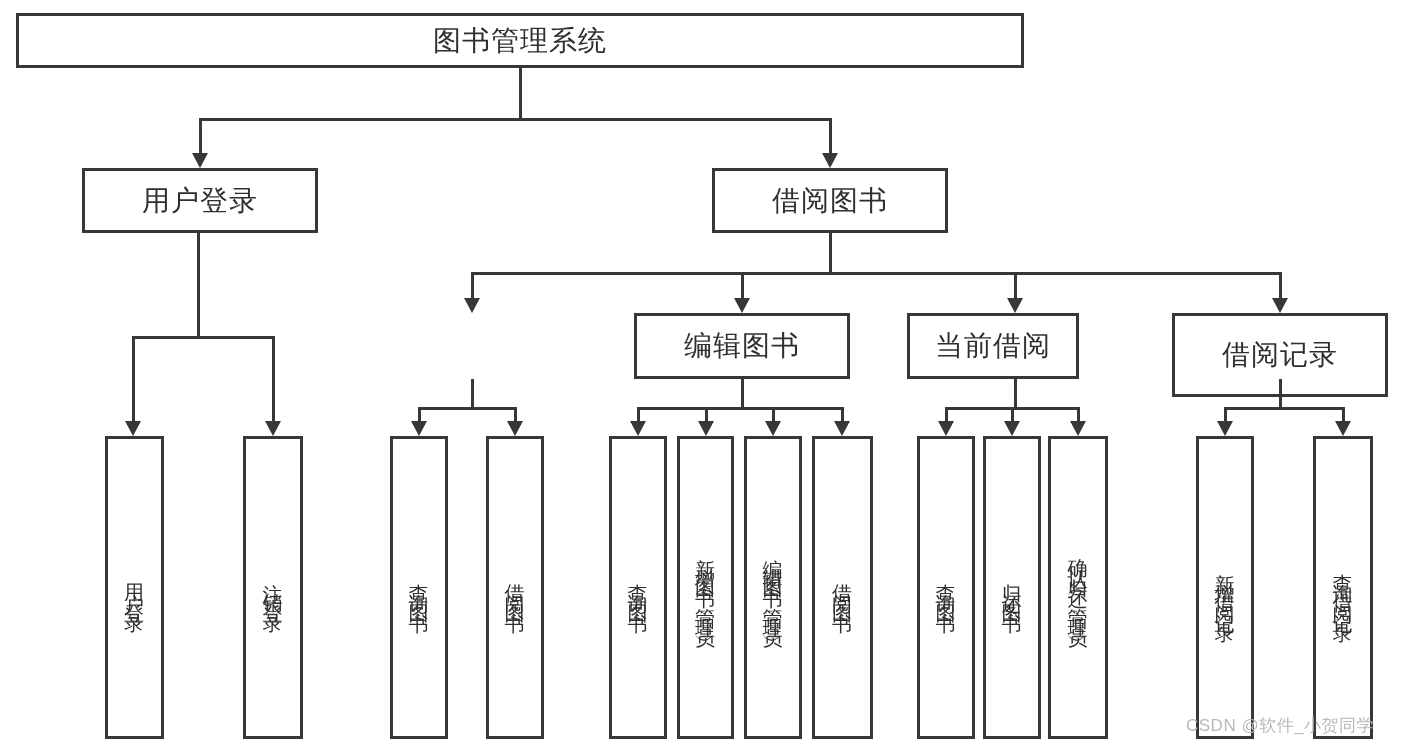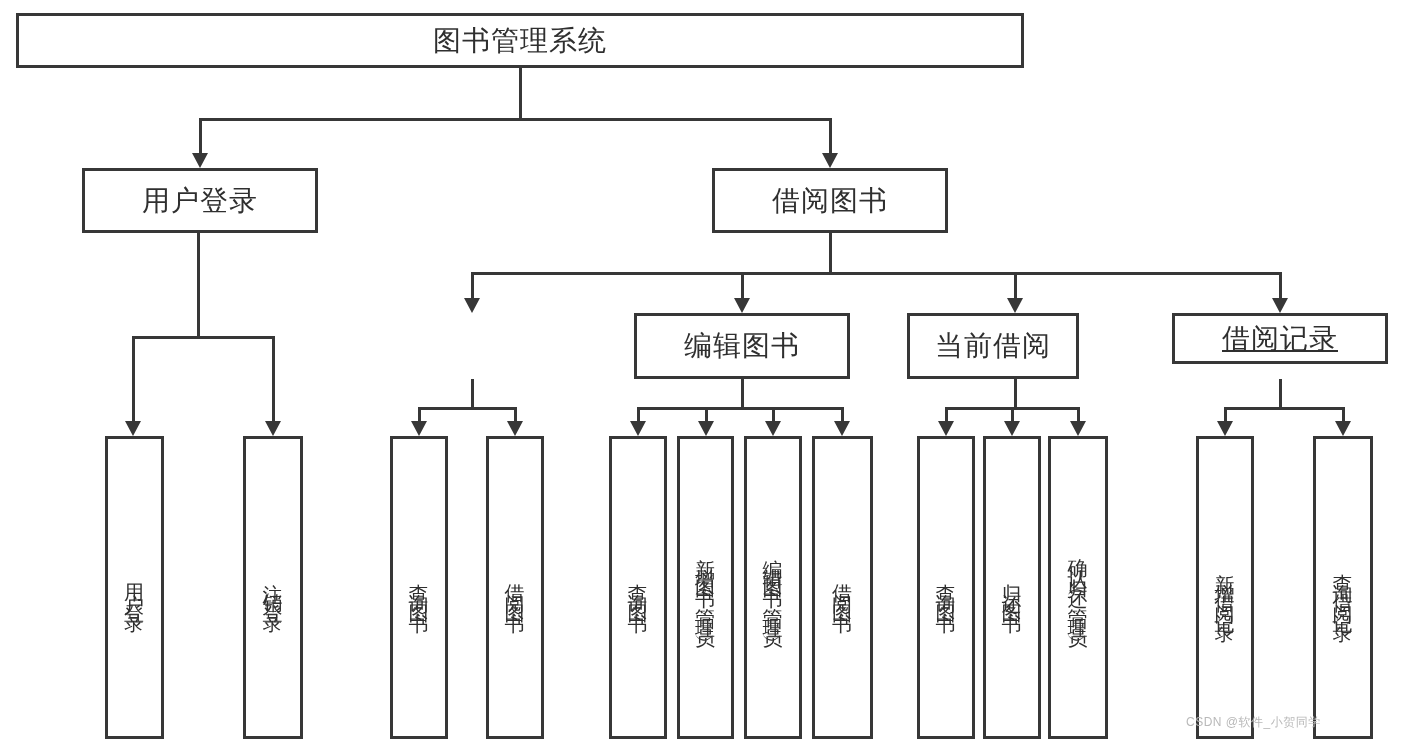--- a/index.html
+++ b/index.html
@@ -33,21 +33,21 @@
   .arrow::before{
     content:"";position:absolute;left:-1.5px;top:0;width:3px;
     height:calc(100% - 14px);background:var(--line);
   }
   .arrow::after{
     content:"";position:absolute;left:-8px;bottom:0;width:0;height:0;
     border-left:8px solid transparent;border-right:8px solid transparent;
     border-top:15px solid var(--line);
   }
   .watermark{
-    position:absolute;left:1186px;top:714px;font-size:12px;color:var(--watermark);
+    position:absolute;left:1186px;top:714px;font-size:17px;color:var(--watermark);
     letter-spacing:0.5px;white-space:nowrap;
   }
 </style>
 </head>
 <body>
 
 <div class="canvas">
 
   <div class="hbox" style="left:16px;top:13px;width:1008px;height:55px;">图书管理系统</div>
 
@@ -66,21 +66,21 @@
 
   <div class="vline" style="left:828.5px;top:233px;height:42px;"></div>
   <div class="hline" style="left:470.5px;top:272px;width:811px;"></div>
   <div class="arrow" style="left:472px;top:272px;height:41px;"></div>
   <div class="arrow" style="left:742px;top:272px;height:41px;"></div>
   <div class="arrow" style="left:1015px;top:272px;height:41px;"></div>
   <div class="arrow" style="left:1280px;top:272px;height:41px;"></div>
 
   <div class="hbox" style="left:634px;top:313px;width:216px;height:66px;">编辑图书</div>
   <div class="hbox" style="left:907px;top:313px;width:172px;height:66px;">当前借阅</div>
-  <div class="hbox" style="left:1172px;top:313px;width:216px;height:51px;text-decoration:underline;">借阅记录</div>
+  <div class="hbox" style="left:1172px;top:313px;width:216px;height:84px;">借阅记录</div>
 
   <div class="vline" style="left:470.5px;top:379px;height:31px;"></div>
   <div class="hline" style="left:417.5px;top:407px;width:99px;"></div>
   <div class="arrow" style="left:419px;top:407px;height:29px;"></div>
   <div class="arrow" style="left:515px;top:407px;height:29px;"></div>
 
   <div class="vline" style="left:740.5px;top:379px;height:31px;"></div>
   <div class="hline" style="left:636.5px;top:407px;width:207px;"></div>
   <div class="arrow" style="left:638px;top:407px;height:29px;"></div>
   <div class="arrow" style="left:706px;top:407px;height:29px;"></div>

